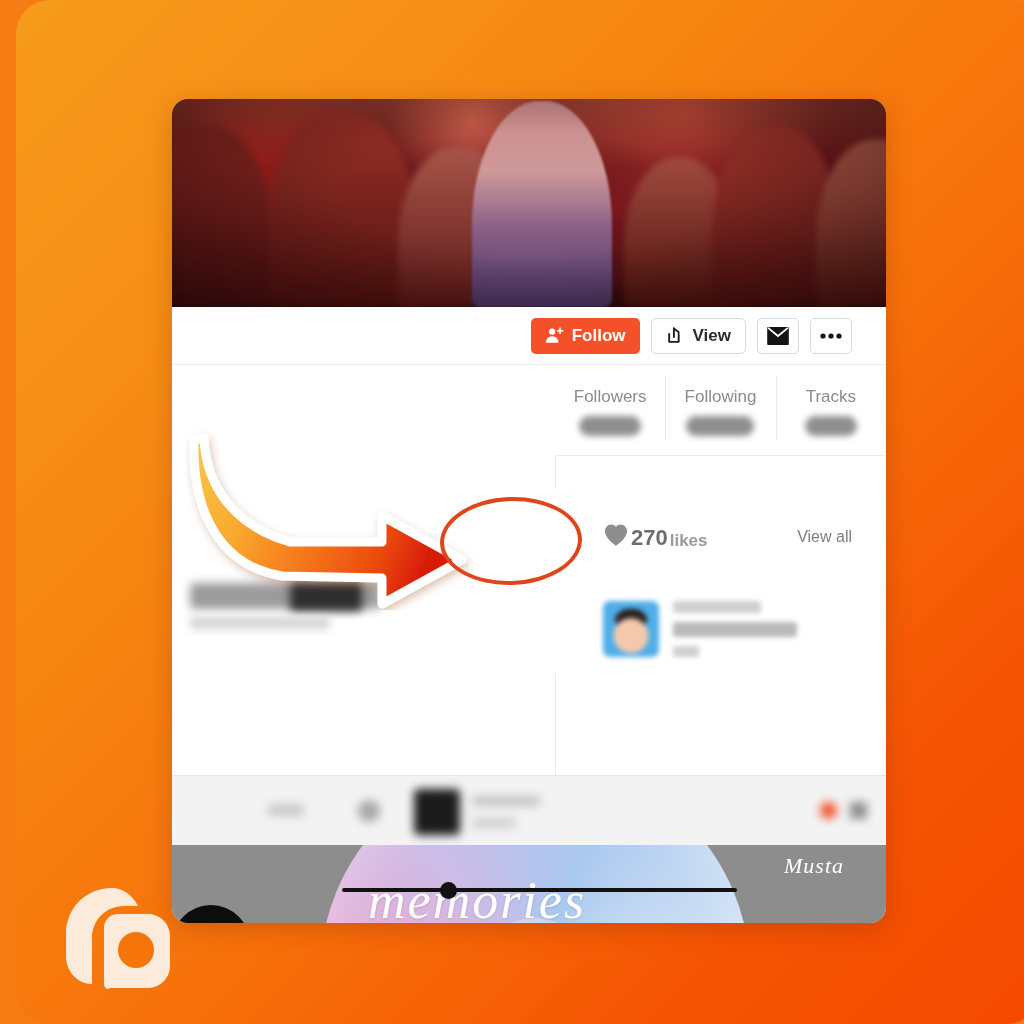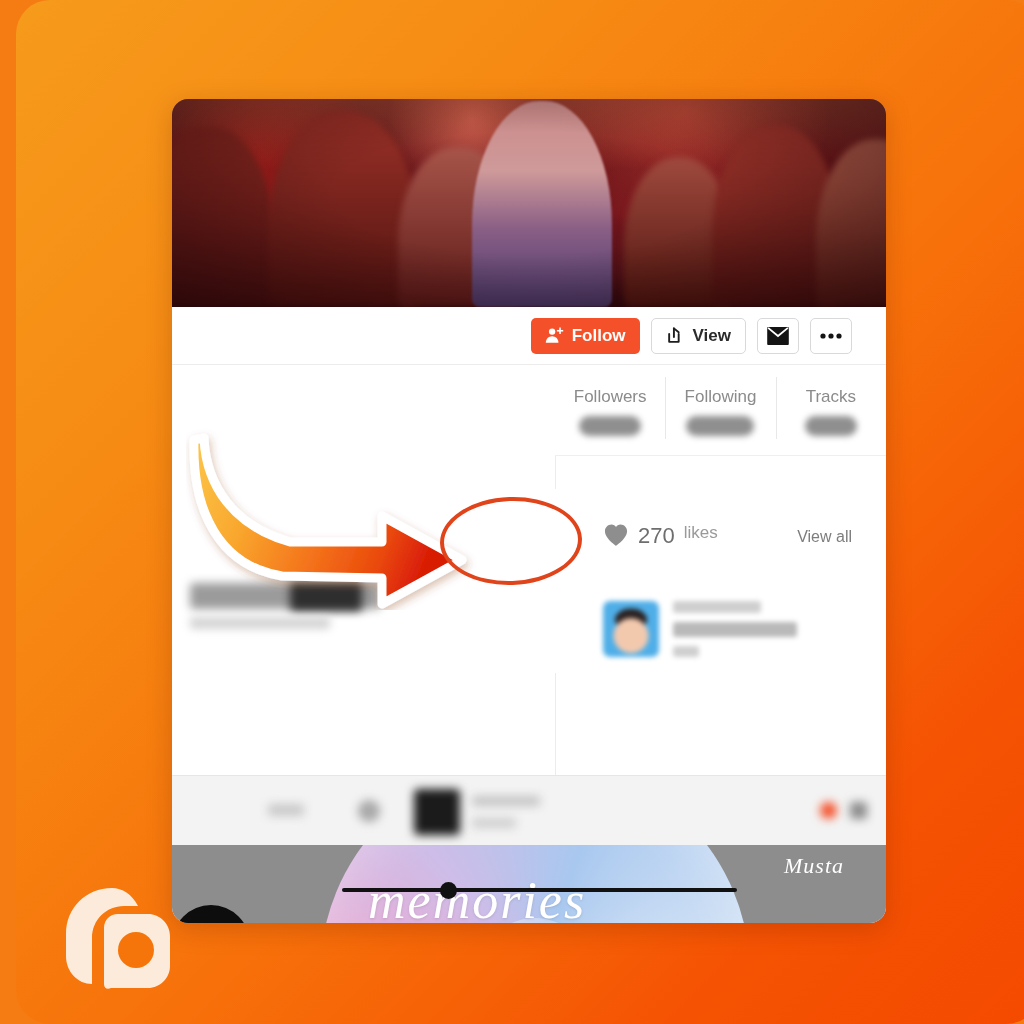--- a/index.html
+++ b/index.html
@@ -87,21 +87,21 @@
   
   #vdiv{ position:absolute; left:383px; top:266px; width:1px; height:410px; background:#ececec; }
   #statdiv{ position:absolute; left:383px; top:356px; width:331px; height:1px; background:#efefef; }
 
   
   #likesrow{
     position:absolute; left:383px; top:390px; width:331px; height:96px;
     display:flex; align-items:center; justify-content:space-between;
     padding:0 34px 0 48px; background:#fff;
   }
-  #likes{ display:flex; align-items:flex-start; gap:9px; cursor:pointer; }
+  #likes{ display:flex; align-items:flex-end; gap:2px; cursor:pointer;font-weight:bold; }
   #likes .cnt{ font-size:22px; color:#6e6e6e; }
   #likes .lbl{ font-size:17px; color:#9a9a9a; }
   #viewall{ font-size:16px; color:#7d7d7d; cursor:pointer; }
 
   
   #ellipse{
     position:absolute; left:424px; top:497px; width:142px; height:88px;
     border:4px solid #E0441B; border-radius:50%;
     transform:rotate(-2deg); z-index:24; pointer-events:none;
   }

